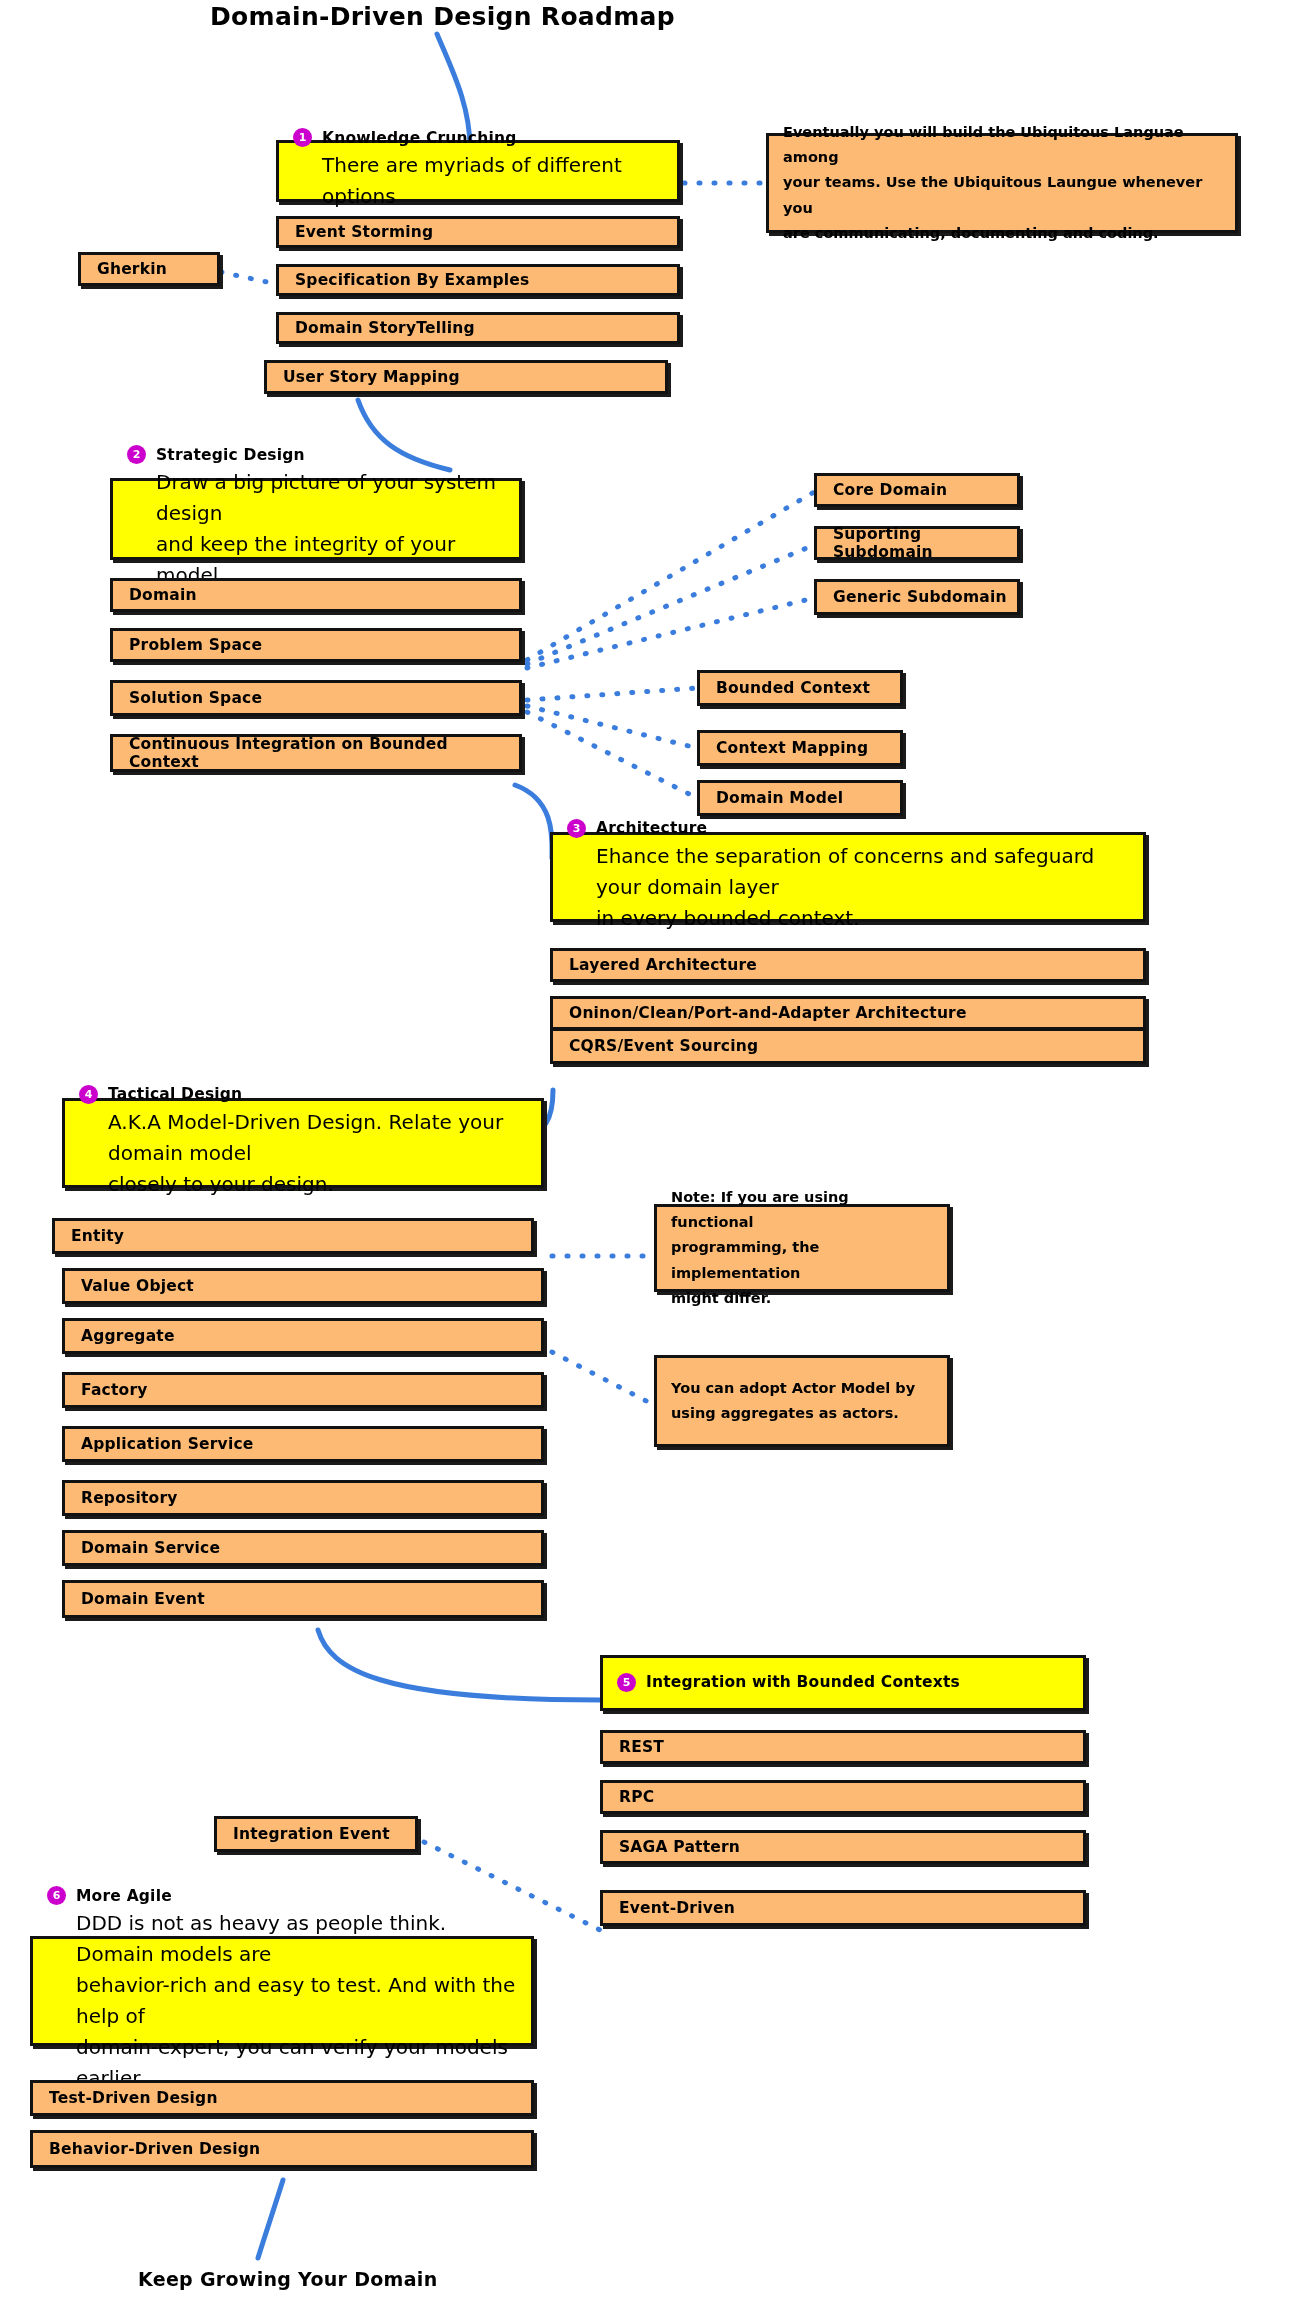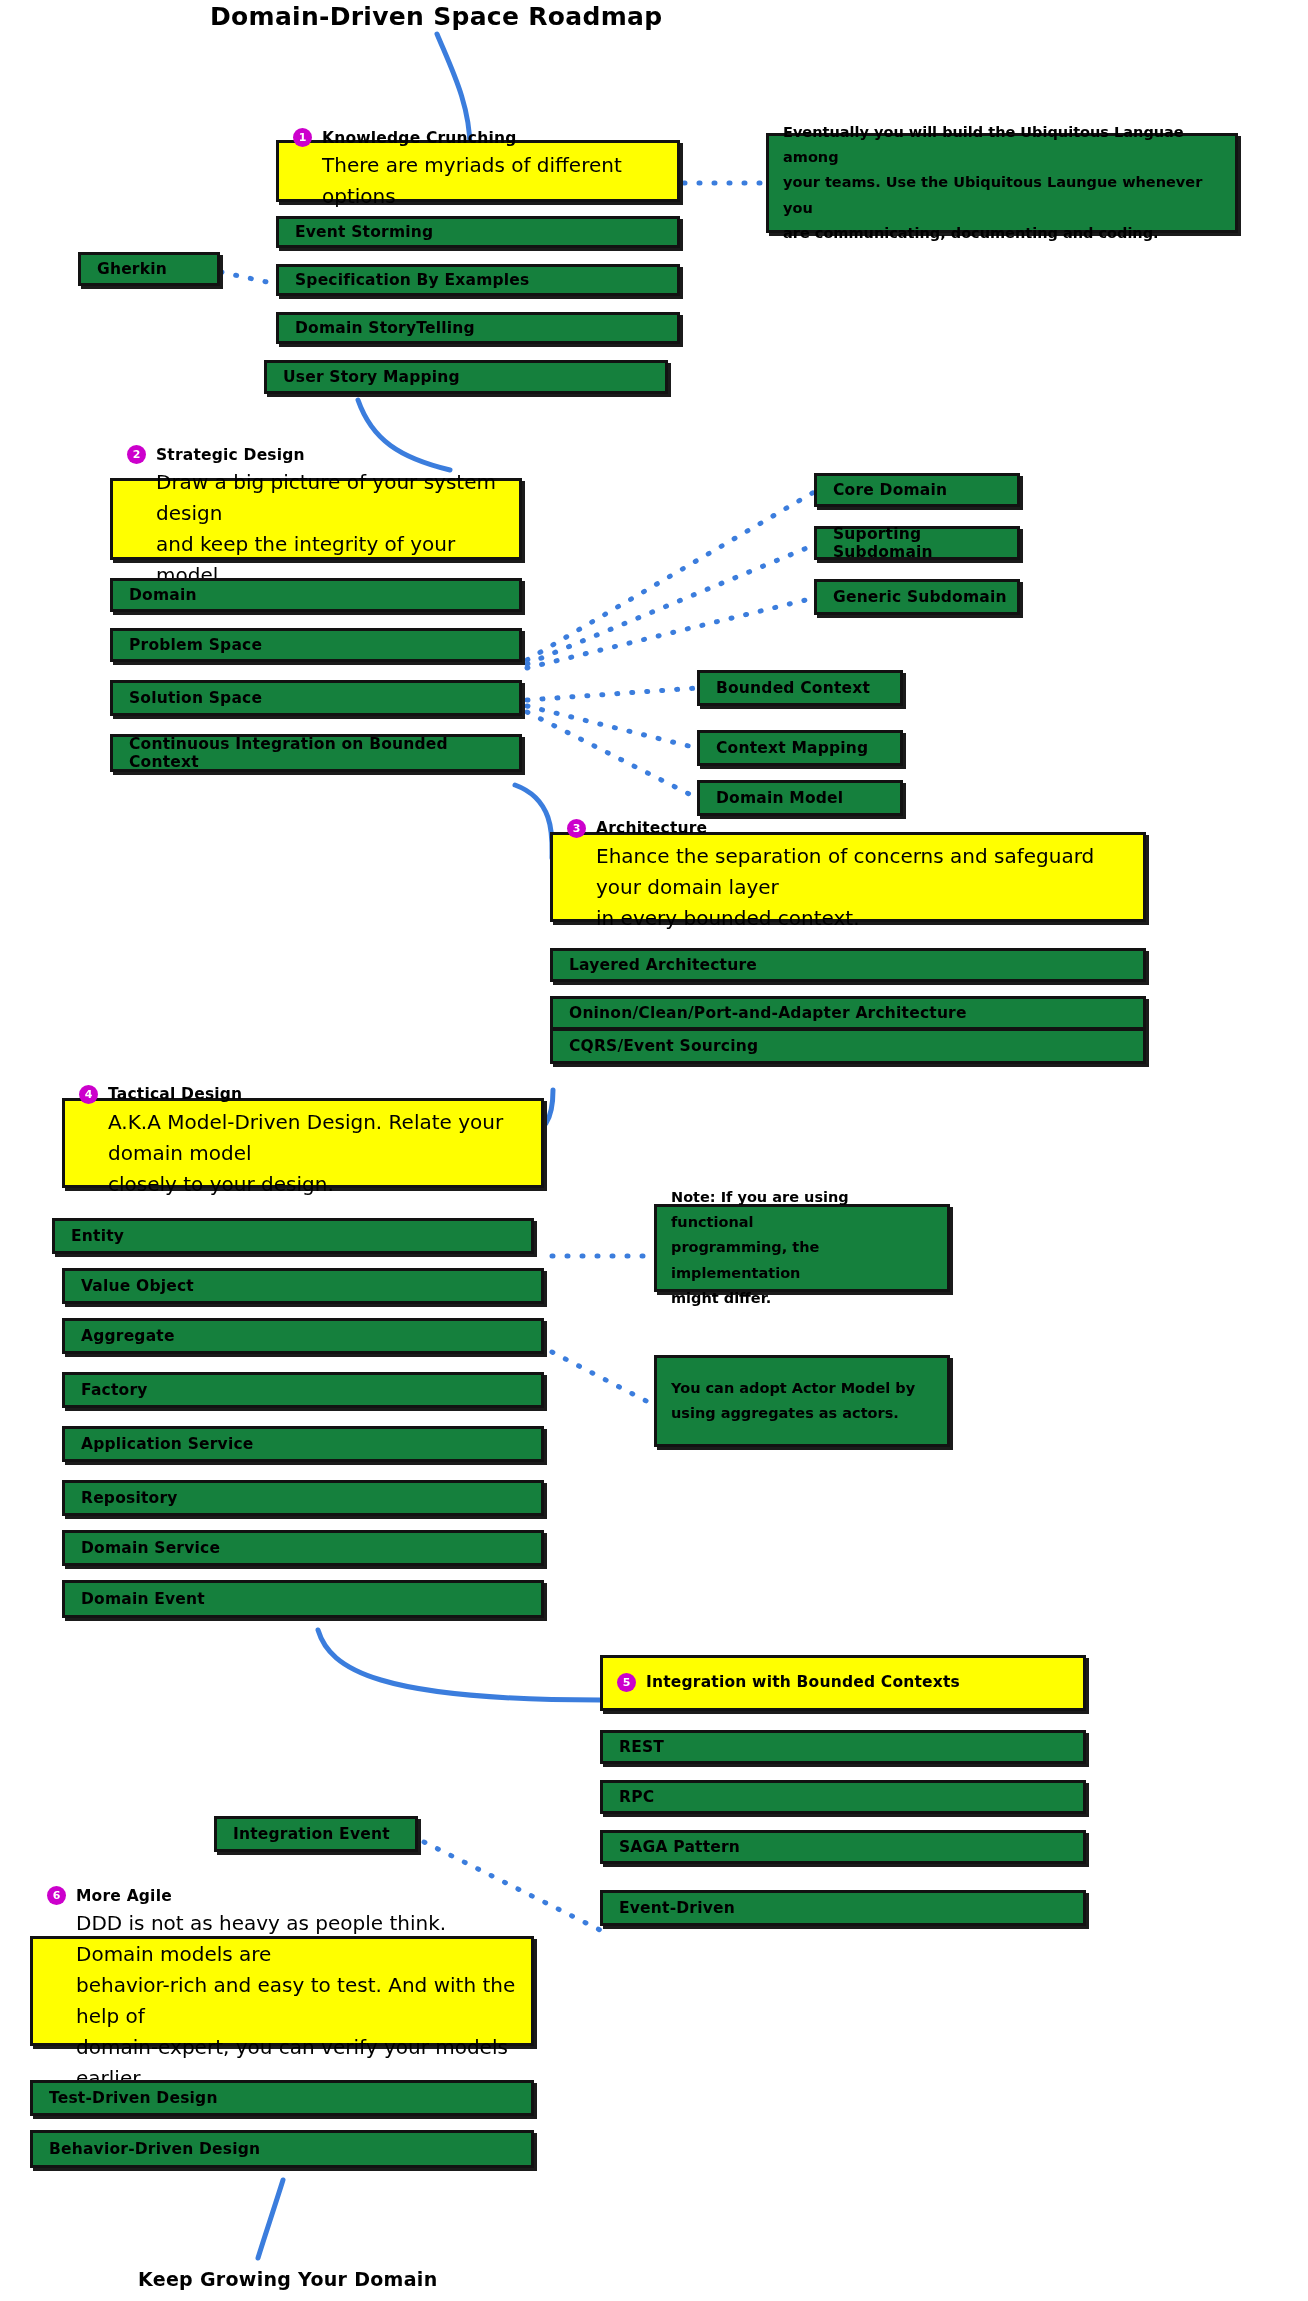--- a/index.html
+++ b/index.html
@@ -18,21 +18,21 @@
   #connectors{
     position:absolute;
     left:0;top:0;
     width:1308px;height:2301px;
     pointer-events:none;
   }
   .node{
     position:absolute;
     box-sizing:border-box;
     border:3px solid #121212;
-    background:#15803d;
+    background:#fdba74;
     box-shadow:3px 3px 0 #1b1b1b;
     display:flex;
     align-items:center;
     z-index:3;
   }
   .node.item{
     padding:0 0 0 16px;
     font-weight:bold;
     font-size:15.5px;
     letter-spacing:.2px;
@@ -126,21 +126,21 @@
       <path d="M 527 668 L 814 598"></path>
       <path d="M 527 700 L 697 688"></path>
       <path d="M 527 706 L 697 748"></path>
       <path d="M 527 712 L 697 798"></path>
       <path d="M 552 1256 L 654 1256"></path>
       <path d="M 552 1352 L 654 1405"></path>
       <path d="M 424 1842 L 600 1930"></path>
     </g>
   </svg>
 
-  <div class="title" style="left:210px; top:2px;">Domain-Driven Space Roadmap</div>
+  <div class="title" style="left:210px; top:2px;">Domain-Driven Design Roadmap</div>
 
   <div class="node header" style="left:276px; top:140px; width:404px; height:62px;">
     <div class="hdr-row">
       <span class="badge">1</span>
       <span class="hdr-title">Knowledge Crunching</span>
     </div>
     <div class="hdr-desc">There are myriads of different options</div>
   </div>
 
   <div class="node item" style="left:276px; top:216px; width:404px; height:32px;">Event Storming</div>

